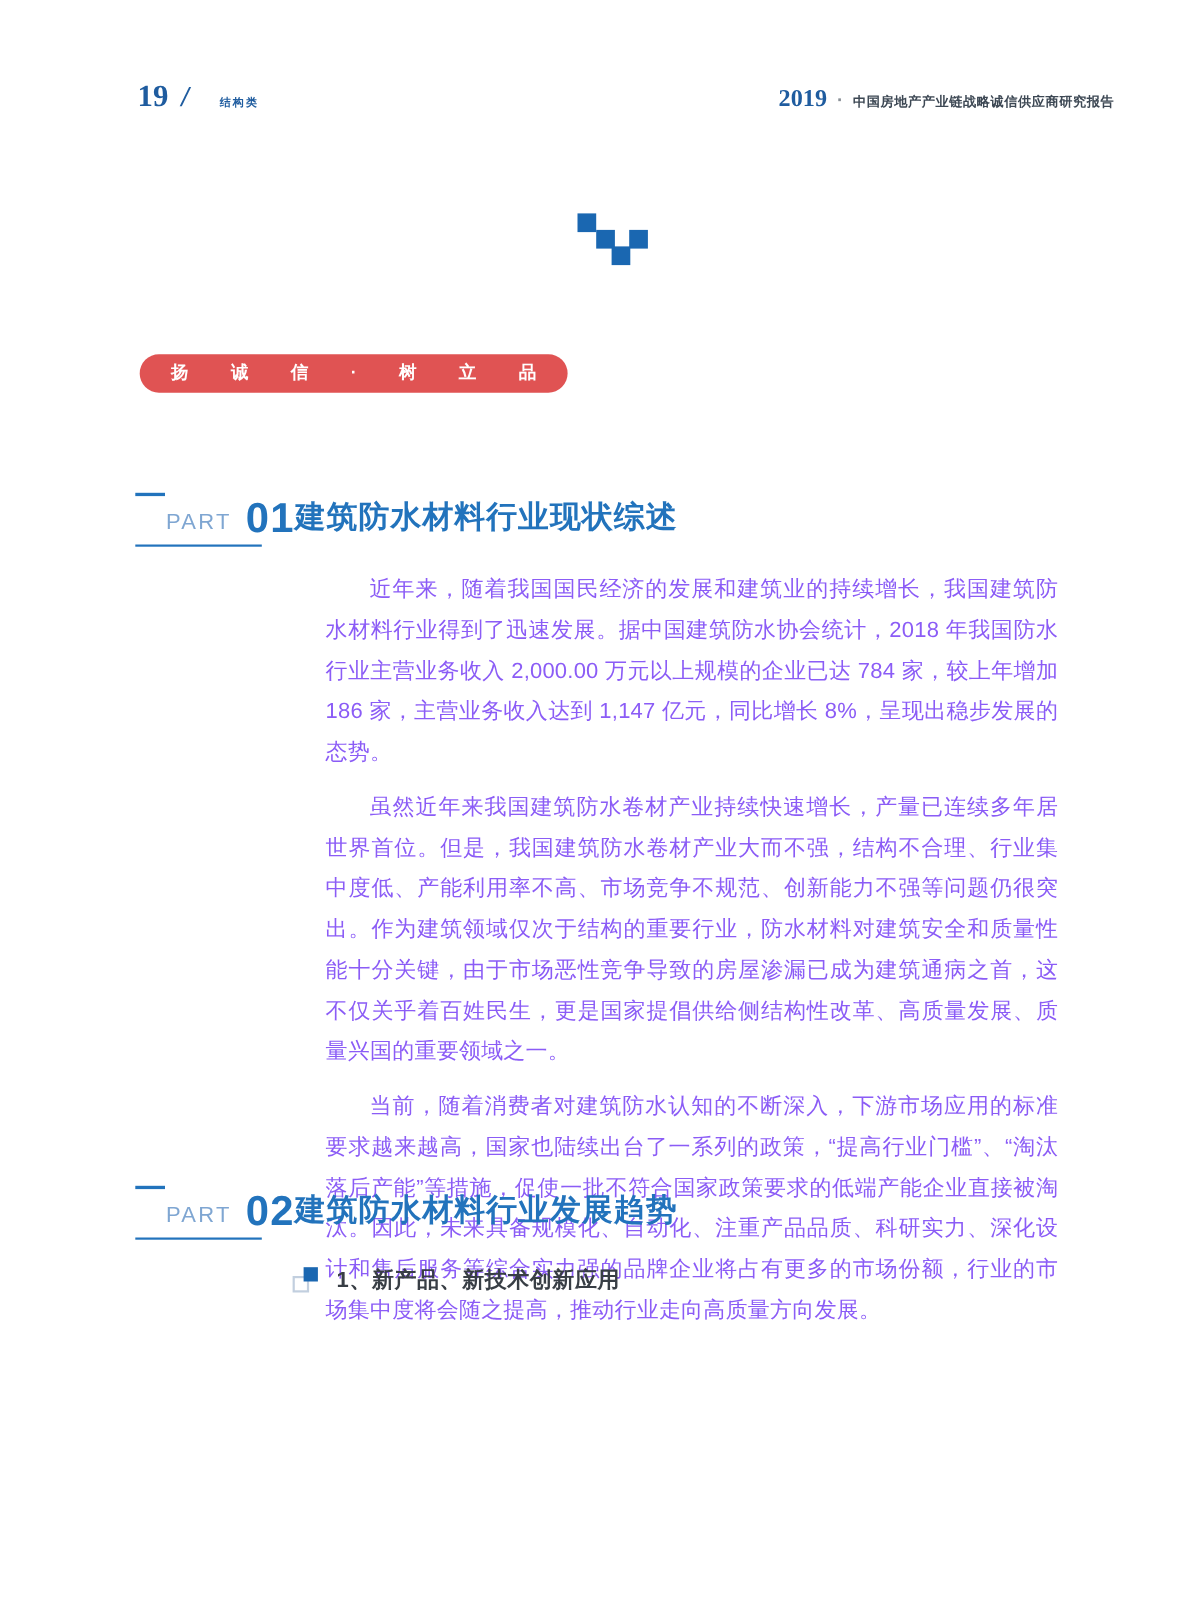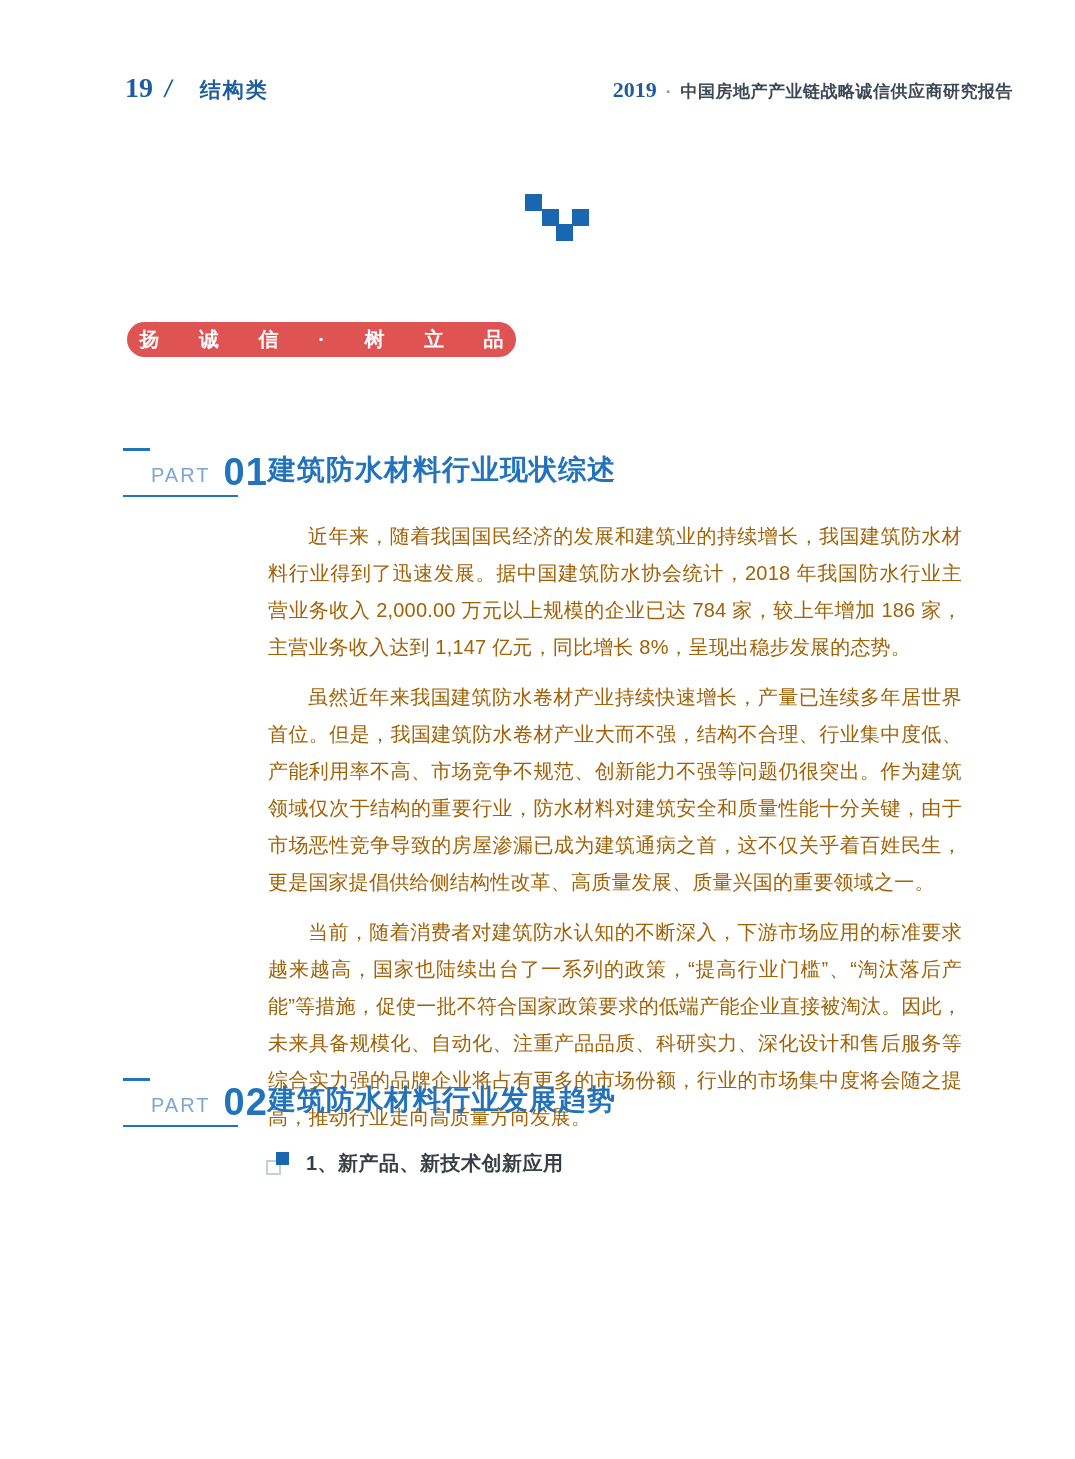--- a/index.html
+++ b/index.html
@@ -11,43 +11,43 @@
   }
 
   
   .header { position:absolute; left:125px; right:62px; top:72px;
     display:flex; justify-content:space-between; align-items:baseline; }
   .header-left { display:flex; align-items:baseline; color:#1f5c9f; }
   .page-number { font-family:"Liberation Serif","DejaVu Serif",serif;
     font-size:28px; font-weight:bold; color:#1f5c9f; }
   .page-slash { font-size:24px; font-weight:300; color:#1f5c9f;
     margin:0 14px 0 12px; transform:skewX(-12deg); }
-  .section-tag { font-size:21px; font-weight:bold; color:#1f5c9f; margin-left:14px; letter-spacing:2px; }
+  .section-tag { font-size:10px; font-weight:bold; color:#1f5c9f; margin-left:14px; letter-spacing:2px; }
   .header-right { display:flex; align-items:baseline;text-align:center; }
   .report-year { font-family:"Liberation Serif","DejaVu Serif",serif;
     font-size:22px; font-weight:bold; color:#1f5c9f; }
   .report-dot { font-size:17px; font-weight:bold; color:#8a9097; margin:0 9px; }
-  .report-title { font-size:17px; font-weight:bold; color:#3d4854; letter-spacing:0.5px; }
+  .report-title { font-size:12px; font-weight:bold; color:#3d4854; letter-spacing:0.5px; }
 
   
   .deco { position:absolute; left:525px; top:194px; width:66px; height:48px; }
   .deco .sq { position:absolute; width:17px; height:17px; background:#1a67b1; }
   .deco .s1 { left:0;  top:0;  }
   .deco .s2 { left:17px; top:15px; }
   .deco .s3 { left:47px; top:15px; }
   .deco .s4 { left:31px; top:30px; }
 
   .hero-title { position:absolute; left:122px; top:248px;
     font-size:54px; line-height:60px; font-weight:900; color:#1a67b1;
     letter-spacing:1px; }
 
   .slogan-badge { position:absolute; left:127px; top:322px; width:389px; height:35px;
     background:#e05353; border-radius:17.5px; color:#ffffff;
     display:flex; align-items:center; justify-content:center;
-    font-size:20px; font-weight:bold; letter-spacing:17px;
+    font-size:16px; font-weight:bold; letter-spacing:17px;
     padding-left:17px; white-space:nowrap; }
 
   
   .part-row { position:absolute; left:123px; display:flex; align-items:center; }
   .part-row-1 { top:448px; }
   .part-row-2 { top:1078px; }
   .part-marker { width:115px; }
   .part-topline { width:27px; height:3px; background:#2273bc; margin-bottom:3px; }
   .part-line2 { display:flex; align-items:flex-end; }
   .part-word { font-size:20px; color:#7fa6d2; letter-spacing:2px; font-weight:400;
@@ -55,22 +55,22 @@
   .part-num { font-size:38px; line-height:36px; font-weight:bold; color:#2273bc;
     margin-left:13px; letter-spacing:1px;text-align:right; }
   .part-underline { width:100%; height:2px; background:#2273bc; margin-top:5px; }
   .part-title { margin-left:30px; font-size:28px; font-weight:bold; color:#2273bc;
     letter-spacing:1px; padding-bottom:6px; }
 
   
   .body-col { position:absolute; left:268px; width:694px; }
   .body-col-1 { top:518px; }
   .body-col-2 { top:1196px; }
-  .para { font-size:20px; line-height:37px; color:#a16207; text-align:justify;
-    text-indent:2em; letter-spacing:0.2px; }
+  .para { font-size:20px; line-height:37px; color:#8b5cf6; text-align:justify;
+    text-indent:2em; letter-spacing:0.2px;margin-left:28px; }
   .para + .para { margin-top:13px; }
 
   
   .subsection { position:absolute; left:266px; top:1150px;
     display:flex; align-items:center; }
   .sub-icon { position:relative; width:23px; height:23px; flex:none; }
   .sub-icon .outline { position:absolute; left:0; bottom:0; width:15px; height:15px;
     border:2px solid #c2cfdf; background:#ffffff; }
   .sub-icon .fill { position:absolute; right:0; top:0; width:13px; height:13px;
     background:#1a67b1; }

